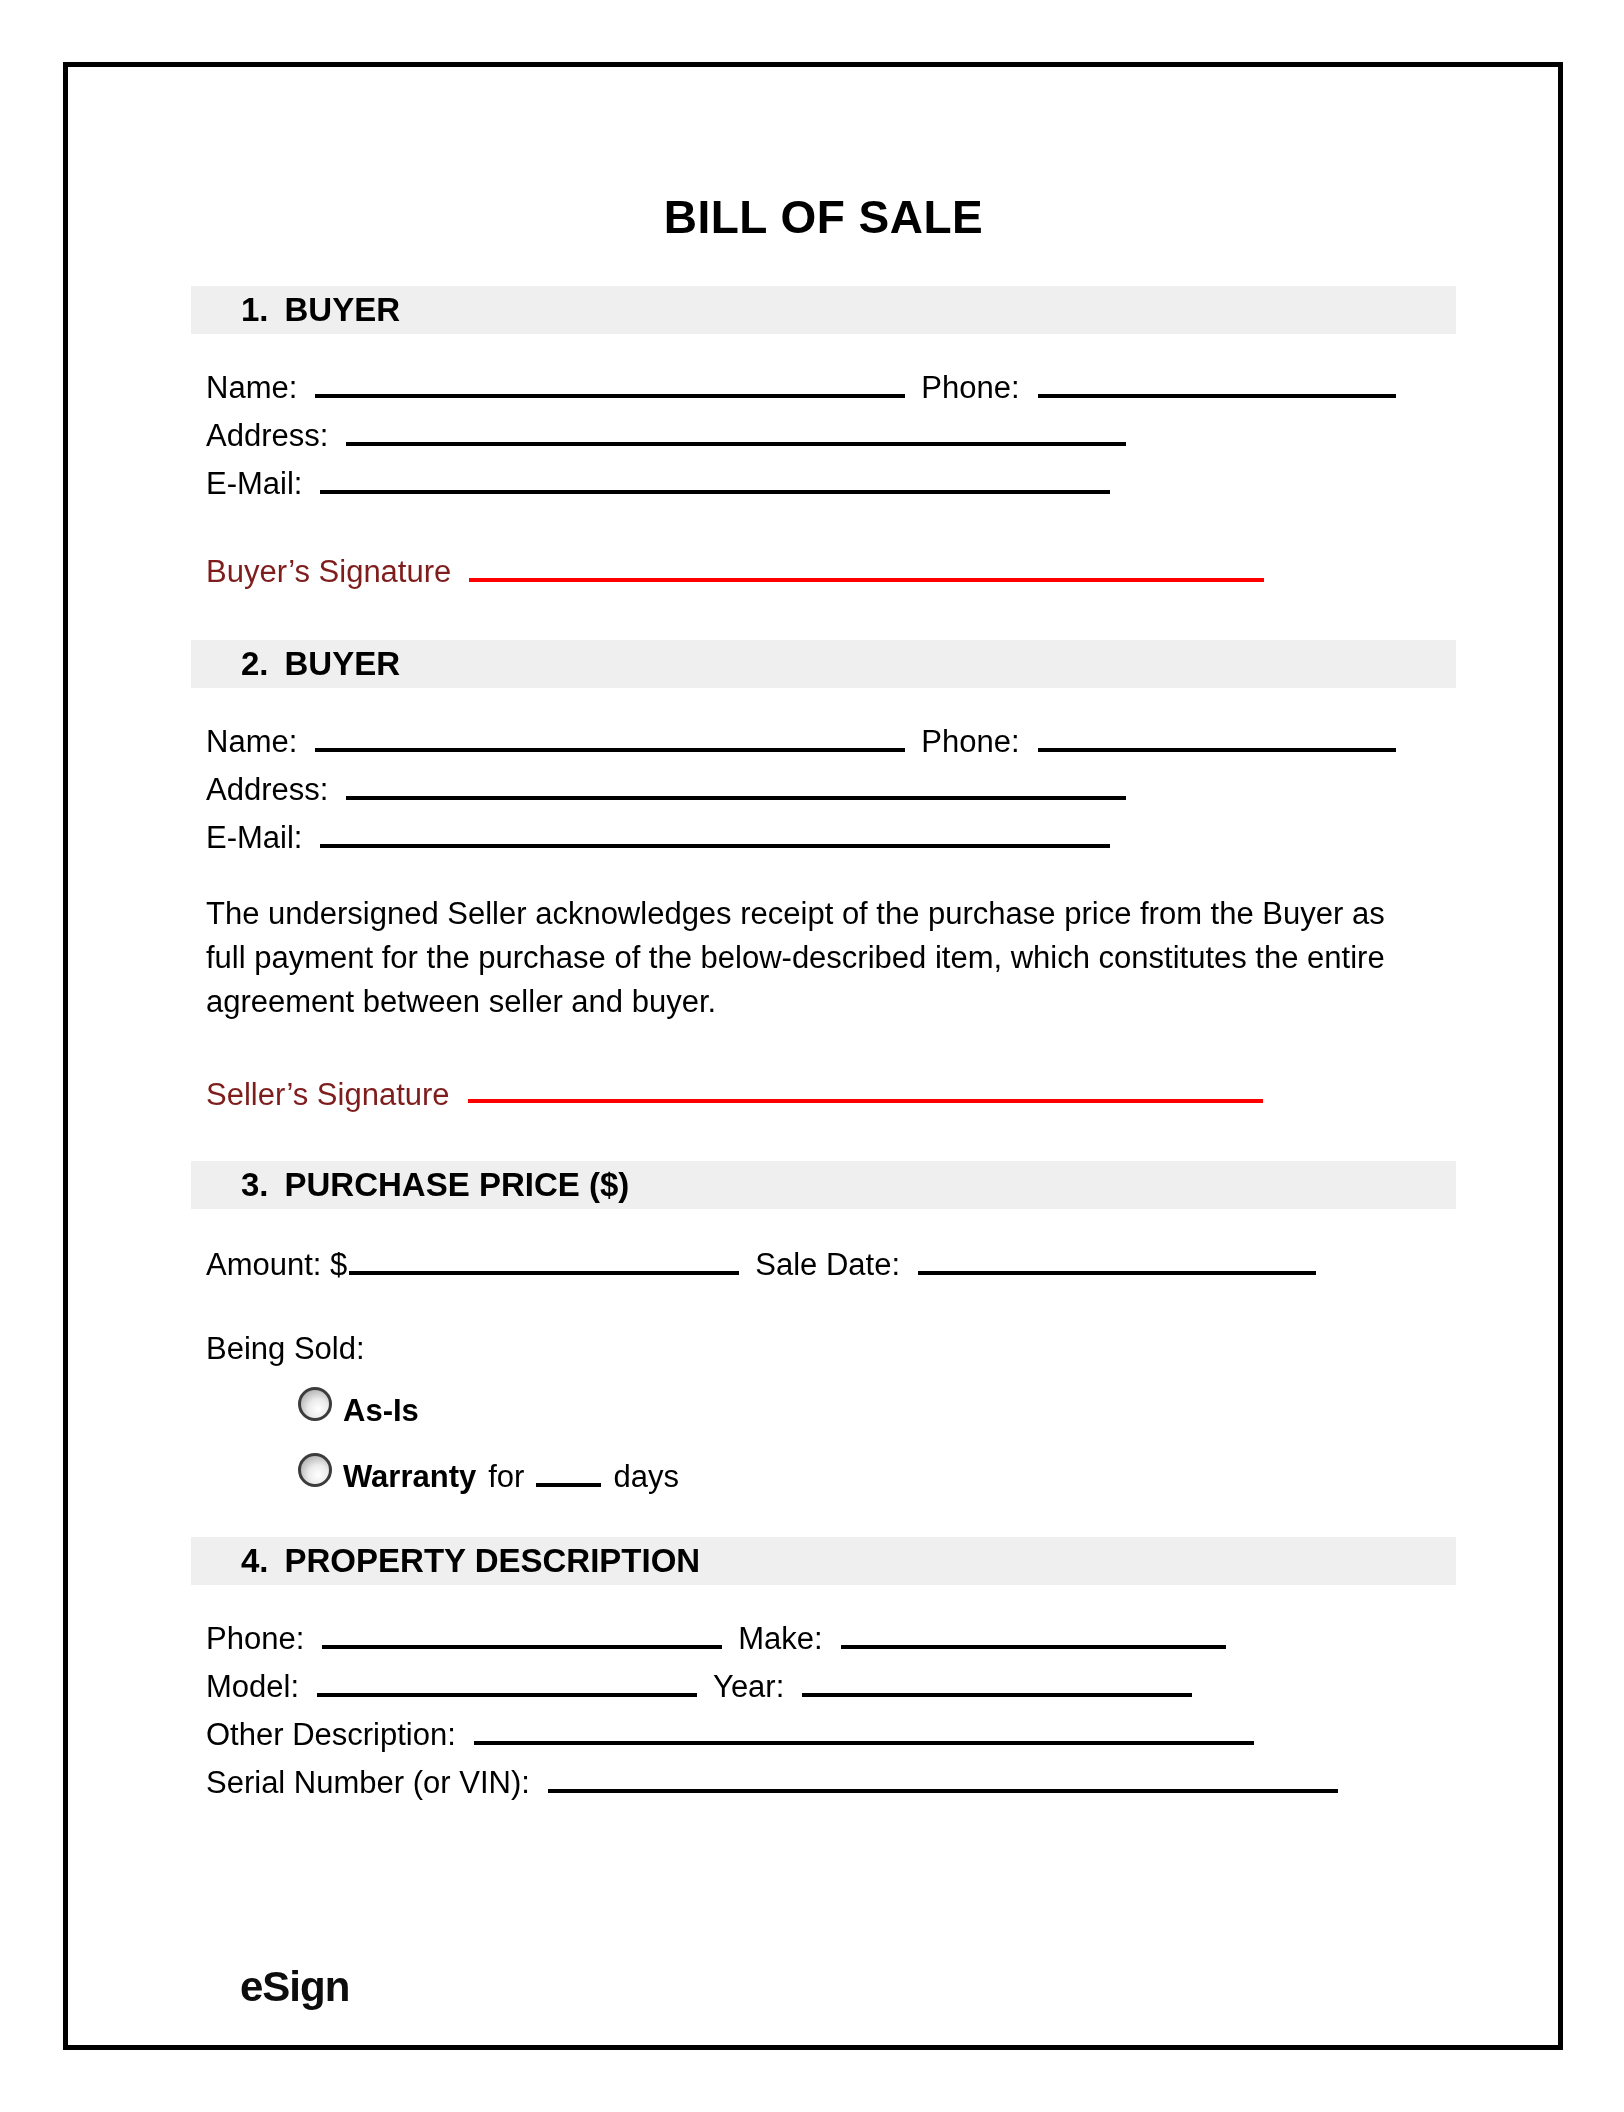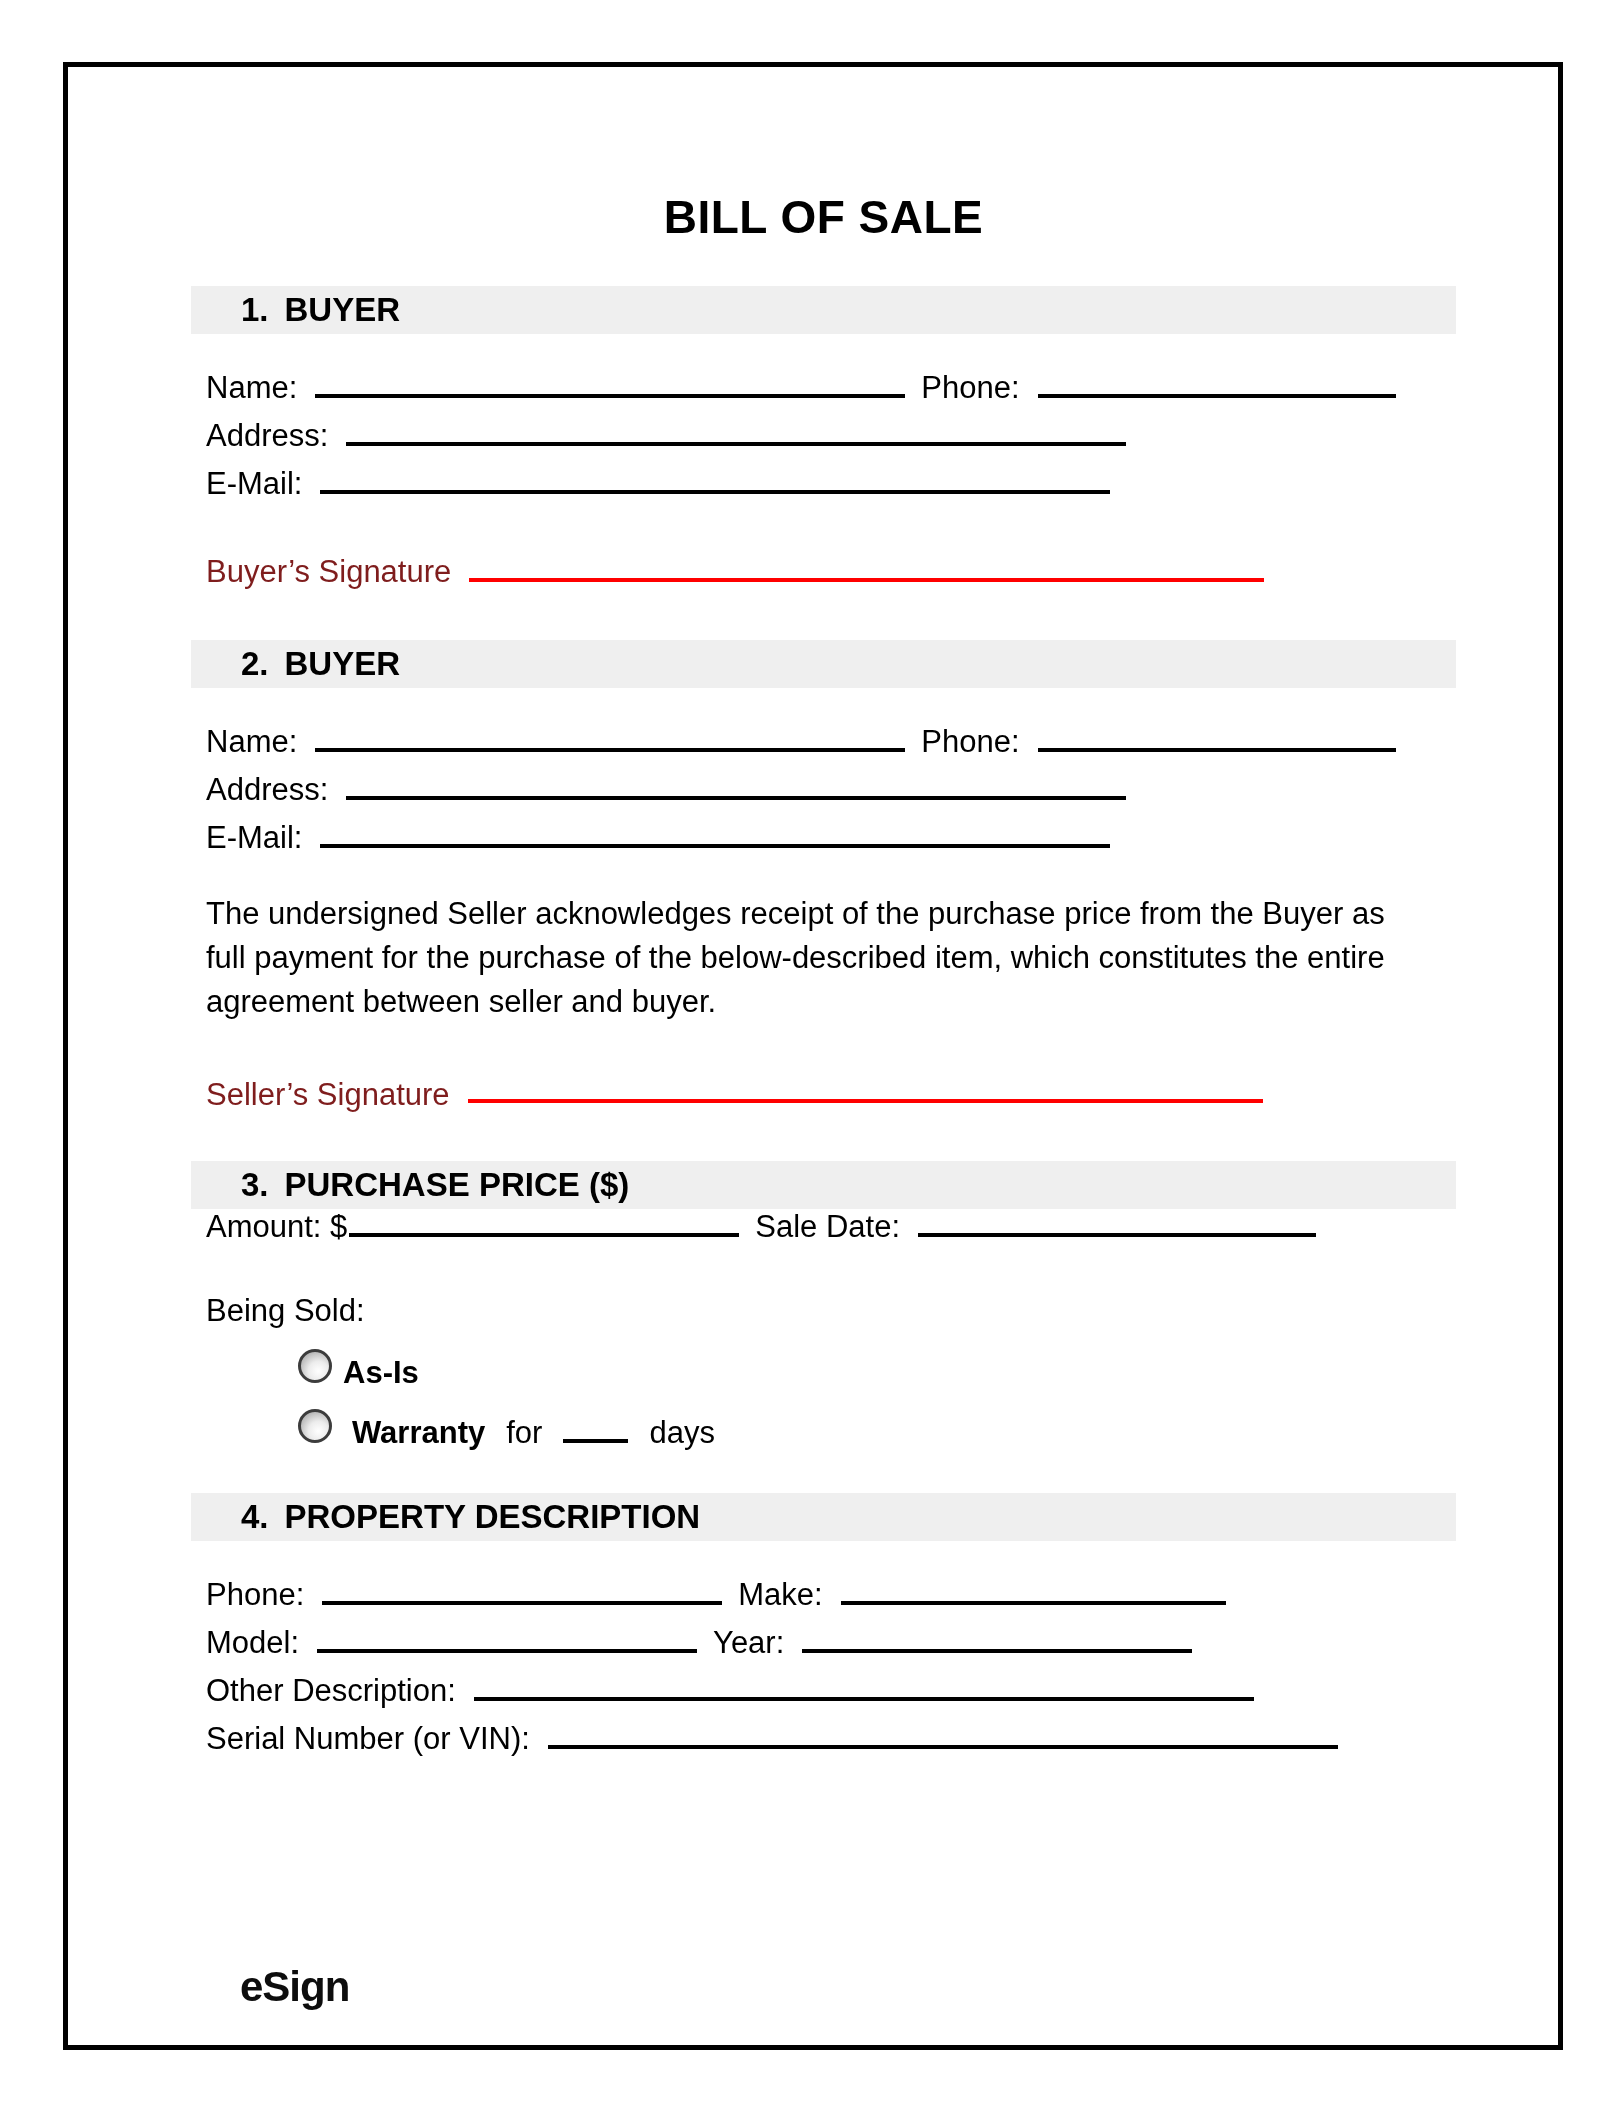--- a/index.html
+++ b/index.html
@@ -72,28 +72,28 @@
     margin: 24px 0 0 15px;
     width: 1225px;
     font-size: 31px;
     line-height: 44px;
     white-space: normal;
   }
   .mt34 { margin-top: 34px; }
   .mt40 { margin-top: 40px; }
   .mt45 { margin-top: 45px; align-items: center; }
   .mt32 { margin-top: 32px; }
-  .amount-row { }
+  .amount-row { margin-top: 38px; }
   .being-sold-row { margin-top: 36px; }
   .radio-row {
     margin-top: 8px;
     height: 52px;
     padding-left: 107px;
   }
-  .radio-row.second { margin-top: 8px; gap: 9px; }
+  .radio-row.second { margin-top: 14px; }
   .radio {
     flex: 0 0 auto;
     width: 28px;
     height: 28px;
     border-radius: 50%;
     border: 3px solid #3c3c3c;
     margin-right: 11px;
     margin-bottom: -6px;
     background: radial-gradient(circle at 62% 68%, #ffffff 0%, #ececec 38%, #bdbdbd 72%, #8f8f8f 100%);
   }

